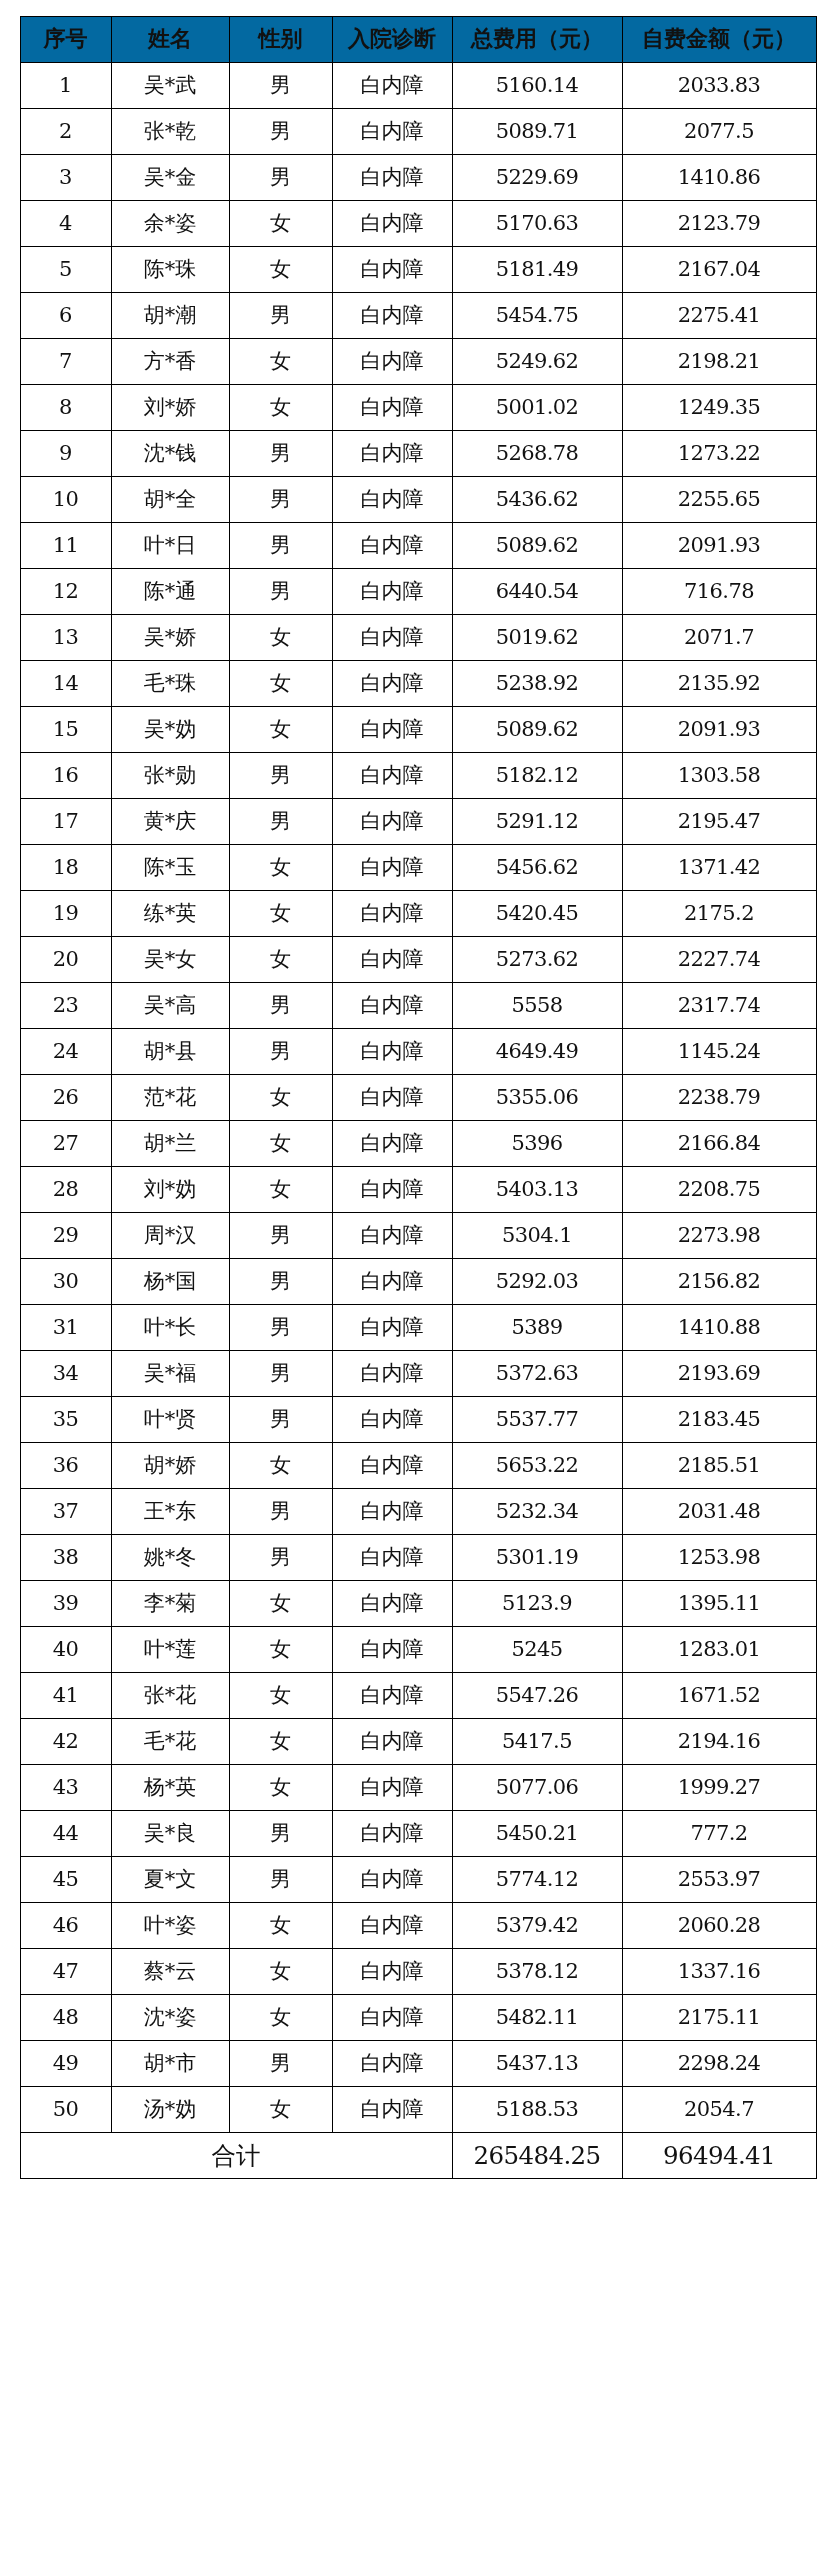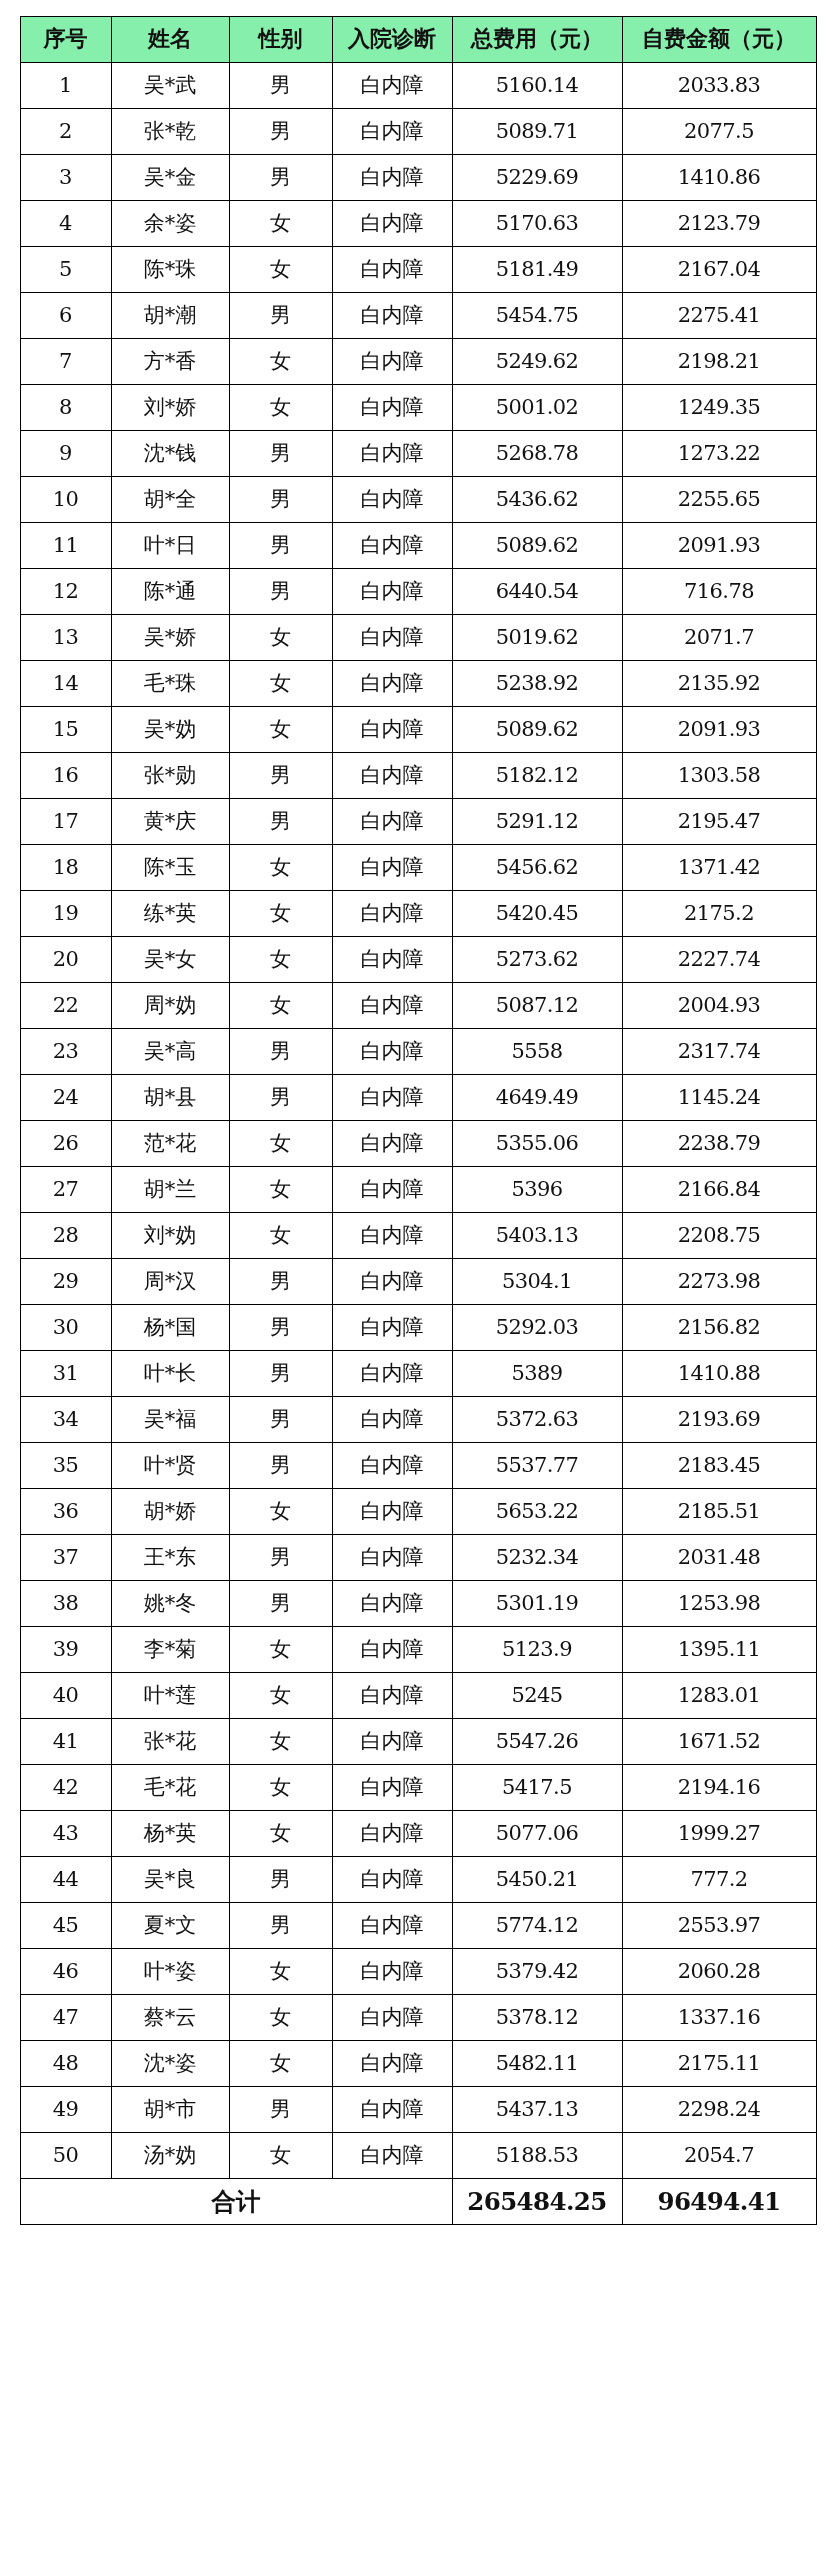--- a/index.html
+++ b/index.html
@@ -13,27 +13,27 @@
     border: 1.7px solid #000;
     height: 45px;
     padding: 0;
     text-align: center;
     vertical-align: middle;
     font-size: 21px;
     color: #111;
     font-weight: normal;
   }
   .sheet thead th {
-    background: #86efac;
+    background: #0369a1;
     font-family: "DejaVu Sans", "Liberation Sans", sans-serif;
     font-weight: bold;
     font-size: 22px;
     margin-left: 39px;
   }
-  .sheet tfoot td { font-weight: bold; font-size: 24.5px; margin-left: 36px; }
+  .sheet tfoot td { font-weight: normal; font-size: 24.5px; margin-left: 36px; }
   .num { letter-spacing: -0.6px; }
 </style>
 </head>
 <body>
 
 <table class="sheet">
   <colgroup>
     <col style="width:91px">
     <col style="width:118px">
     <col style="width:103px">
@@ -206,28 +206,20 @@
       </tr>
       <tr>
         <td class="num">20</td>
         <td>吴*女</td>
         <td>女</td>
         <td>白内障</td>
         <td class="num">5273.62</td>
         <td class="num">2227.74</td>
       </tr>
       <tr>
-        <td class="num">22</td>
-        <td>周*妫</td>
-        <td>女</td>
-        <td>白内障</td>
-        <td class="num">5087.12</td>
-        <td class="num">2004.93</td>
-      </tr>
-      <tr>
         <td class="num">23</td>
         <td>吴*高</td>
         <td>男</td>
         <td>白内障</td>
         <td class="num">5558</td>
         <td class="num">2317.74</td>
       </tr>
       <tr>
         <td class="num">24</td>
         <td>胡*县</td>

